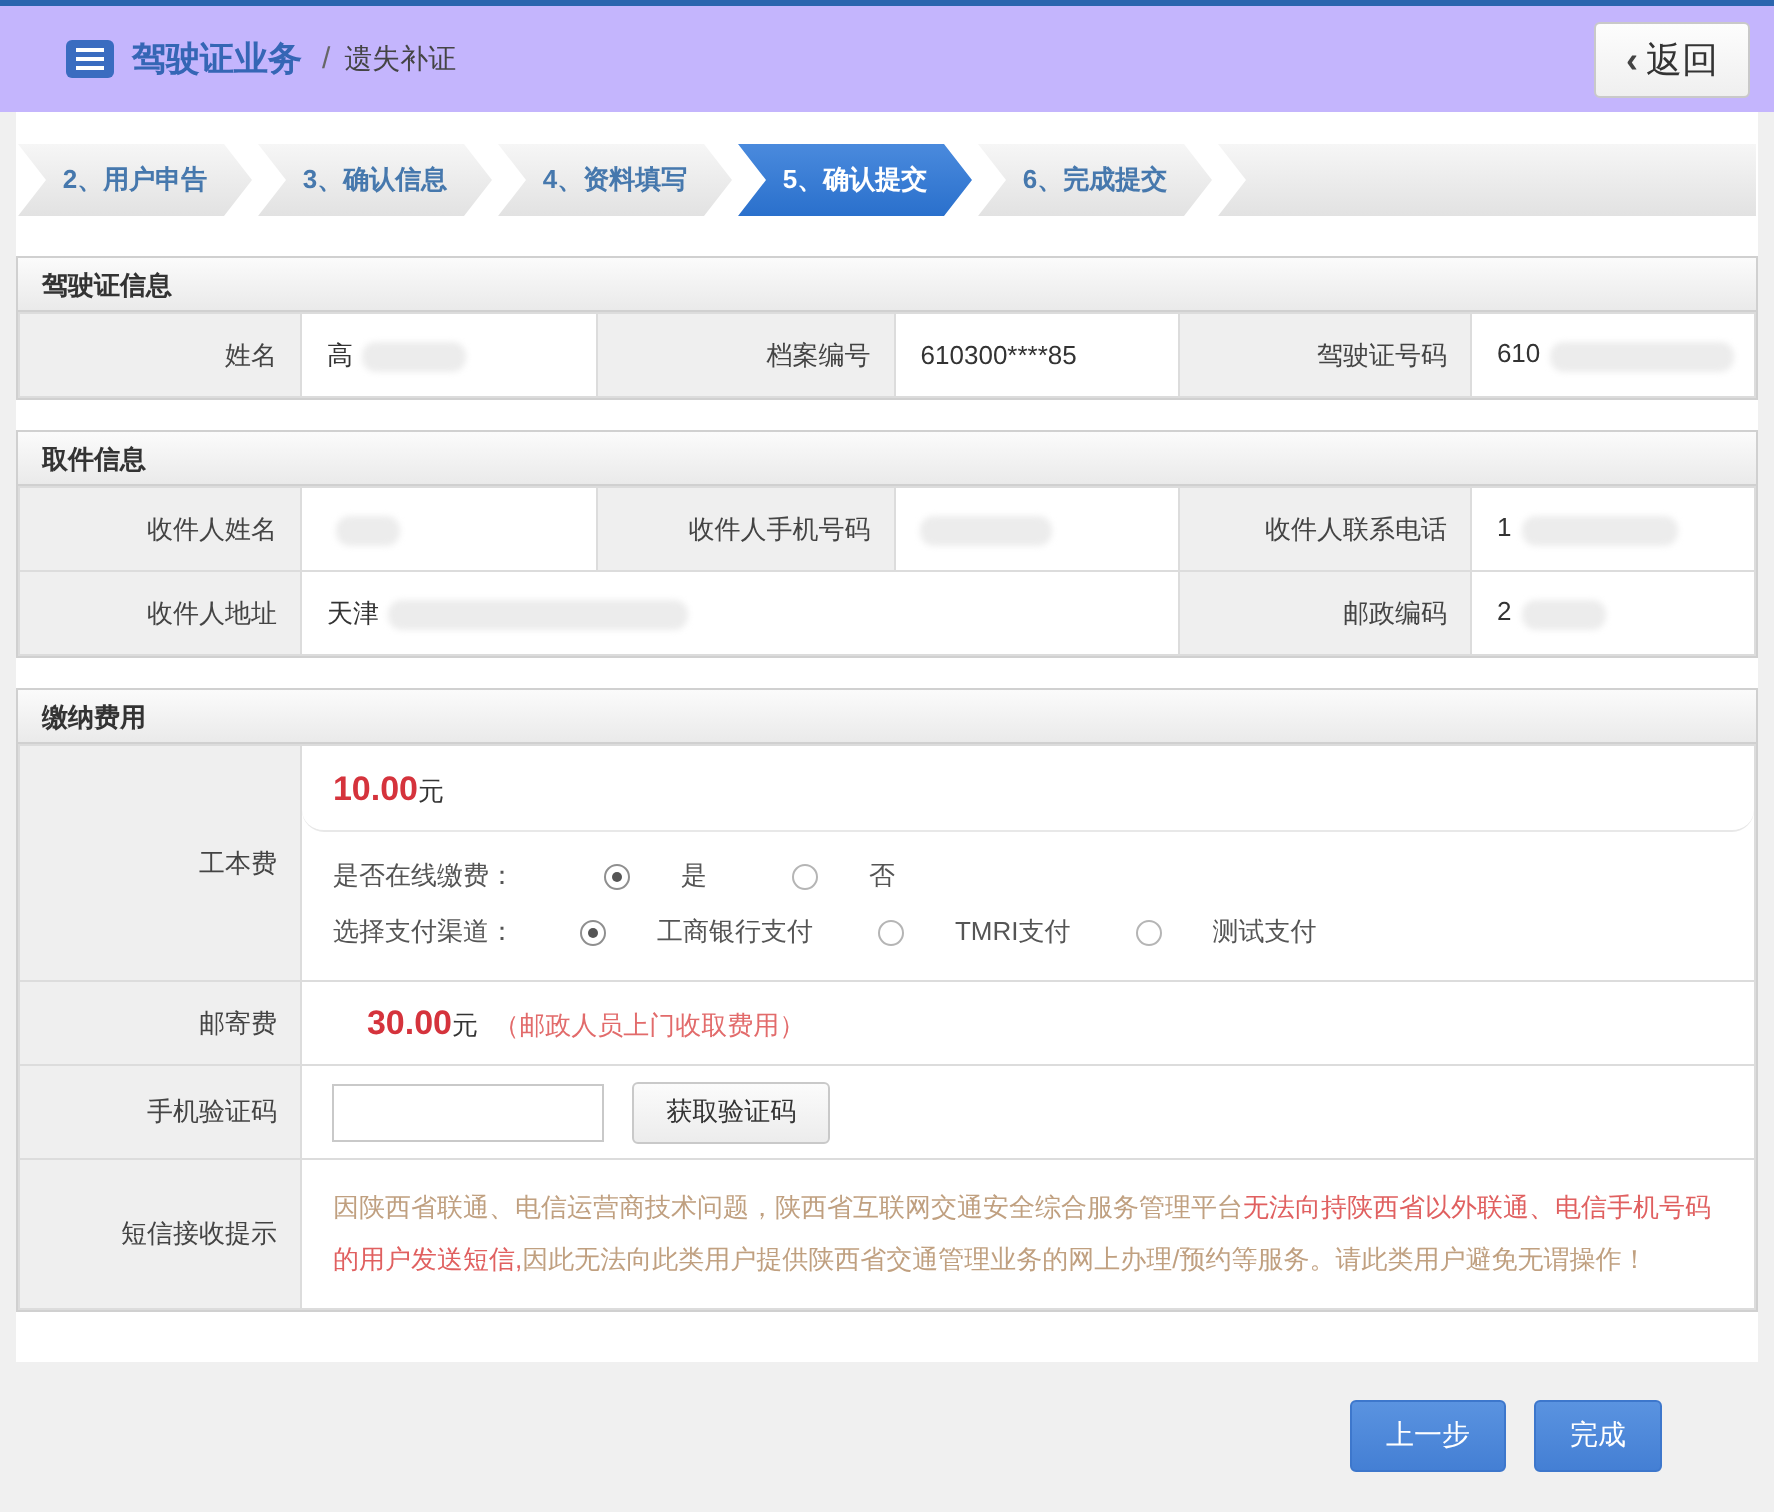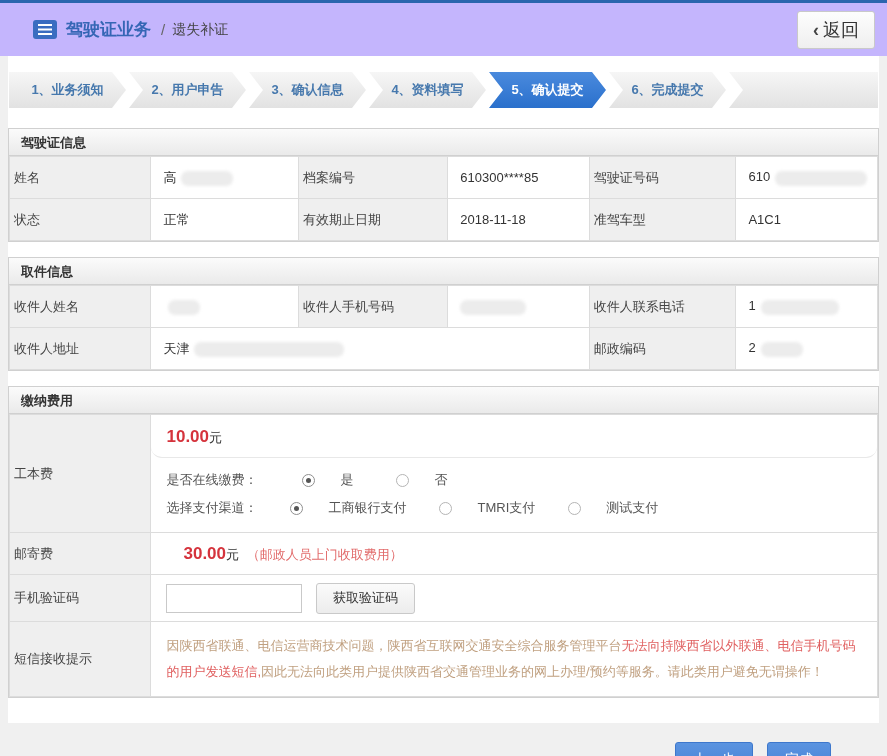--- a/index.html
+++ b/index.html
@@ -49,21 +49,21 @@
   
   .section { border:1px solid #d0d0d0; margin:0 0 15px; }
   .section-title {
     background:linear-gradient(#fbfbfb,#eaeaea);
     border-bottom:1px solid #d0d0d0;
     height:27px; line-height:27px; padding:0 12px;
     font-weight:bold; color:#333;
   }
   table { width:100%; border-collapse:collapse; table-layout:fixed; }
   td { border:1px solid #dcdcdc; height:42px; font-size:13px; }
-  td.lbl { background:#efefef; padding:0 12px 0 4px; color:#444; }
+  td.lbl { background:#efefef; text-align:right; padding:0 12px 0 4px; color:#444; }
   td.val { background:#fff; padding:0 8px 0 12px; color:#333; }
   .redact {
     display:inline-block; height:15px; background:#ececec;
     border-radius:7px; vertical-align:middle; margin-left:5px;
     filter:blur(1.5px);
   }
   
   td.fee-cell { padding:0; vertical-align:top; }
   .fee-amount { padding:12px 15px 10px; border-bottom:1px solid #e8e8e8;border-radius:11px; }
   .amount { color:#d5333c; font-size:17px; font-weight:bold; }
@@ -124,23 +124,20 @@
   <span class="hdr-sep">/</span>
   <span class="hdr-sub">遗失补证</span>
   <button class="back-btn">
     <span class="chev">‹</span><span>返回</span>
   </button>
 </div>
 
 <div class="card">
 
   <div class="wizard">
-    <div class="step first">
-        <span>1、业务须知</span>
-      </div>
     <div class="step">
         <span>2、用户申告</span>
       </div>
     <div class="step">
         <span>3、确认信息</span>
       </div>
     <div class="step">
         <span>4、资料填写</span>
       </div>
     <div class="step active">
@@ -164,28 +161,20 @@
           <col>
         </colgroup>
       <tbody>
           <tr>
         <td class="lbl">姓名</td>
         <td class="val"><span>高</span><span class="redact" style="width:52px"></span></td>
         <td class="lbl">档案编号</td>
         <td class="val">610300****85</td>
         <td class="lbl">驾驶证号码</td>
         <td class="val"><span>610</span><span class="redact" style="width:92px"></span></td>
-      </tr>
-      <tr>
-        <td class="lbl">状态</td>
-        <td class="val">正常</td>
-        <td class="lbl">有效期止日期</td>
-        <td class="val">2018-11-18</td>
-        <td class="lbl">准驾车型</td>
-        <td class="val">A1C1</td>
       </tr>
     </tbody>
       </table>
   </div>
 
   <div class="section">
     <div class="section-title">取件信息</div>
     <table>
       <colgroup>
           <col style="width:16.3%">

